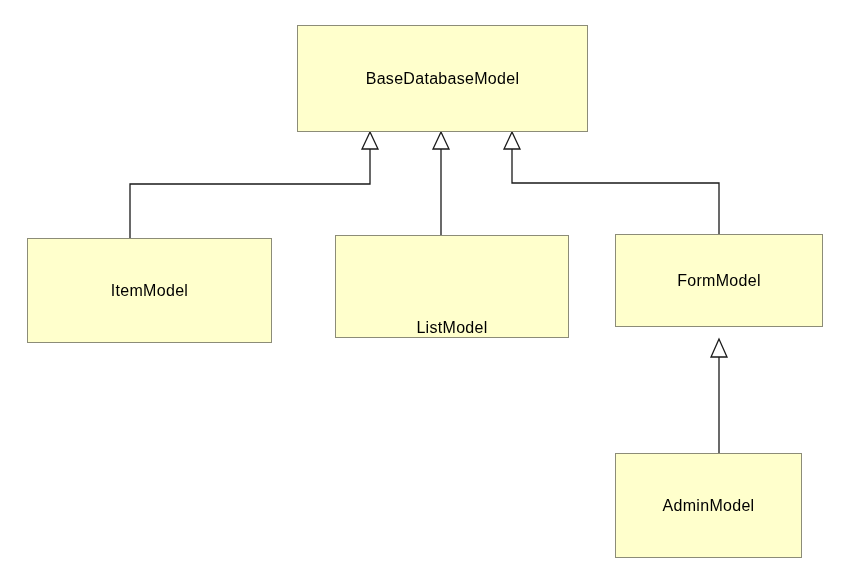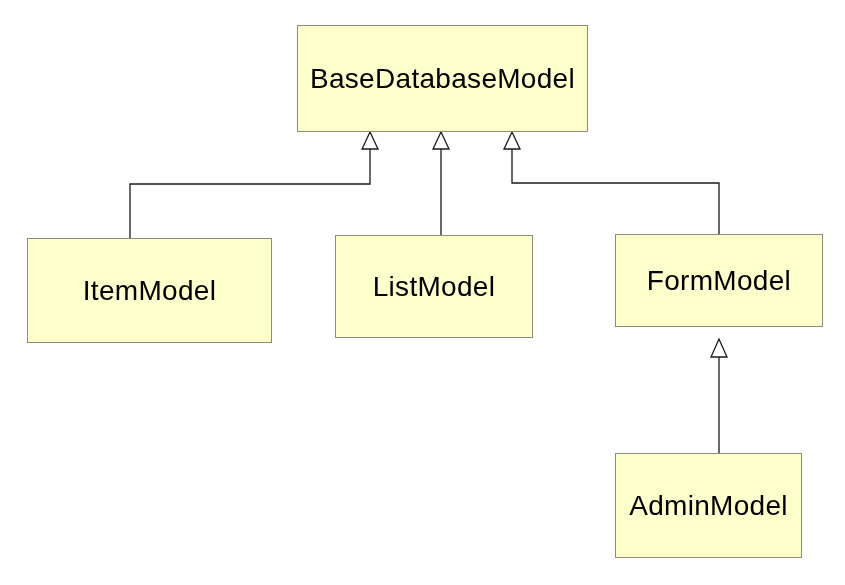--- a/index.html
+++ b/index.html
@@ -38,27 +38,27 @@
     z-index: 2;
     background: var(--node-fill, #ffffcc);
     border: 1px solid var(--node-border, #8c8c78);
     display: flex;
     align-items: center;
     justify-content: center;
     box-sizing: border-box;
   }
   .class-label {
     color: var(--text, #000000);
-    font-size: 28px;
+    font-size: 16px;
     letter-spacing: 0.3px;
     white-space: nowrap;
   }
   .node-base  { left: 297px; top: 25px;  width: 291px; height: 107px; }
   .node-item  { left: 27px;  top: 238px; width: 245px; height: 105px; }
-  .node-list  { left: 335px; top: 235px; width: 198px; height: 103px; }
+  .node-list  { left: 335px; top: 235px; width: 234px; height: 103px; align-items: flex-end; }
   .node-form  { left: 615px; top: 234px; width: 208px; height: 93px; }
   .node-admin { left: 615px; top: 453px; width: 187px; height: 105px; }
 </style>
 </head>
 <body>
 
 <div class="canvas">
 
   <svg class="edges" viewBox="0 0 845 585" xmlns="http://www.w3.org/2000/svg">
 

